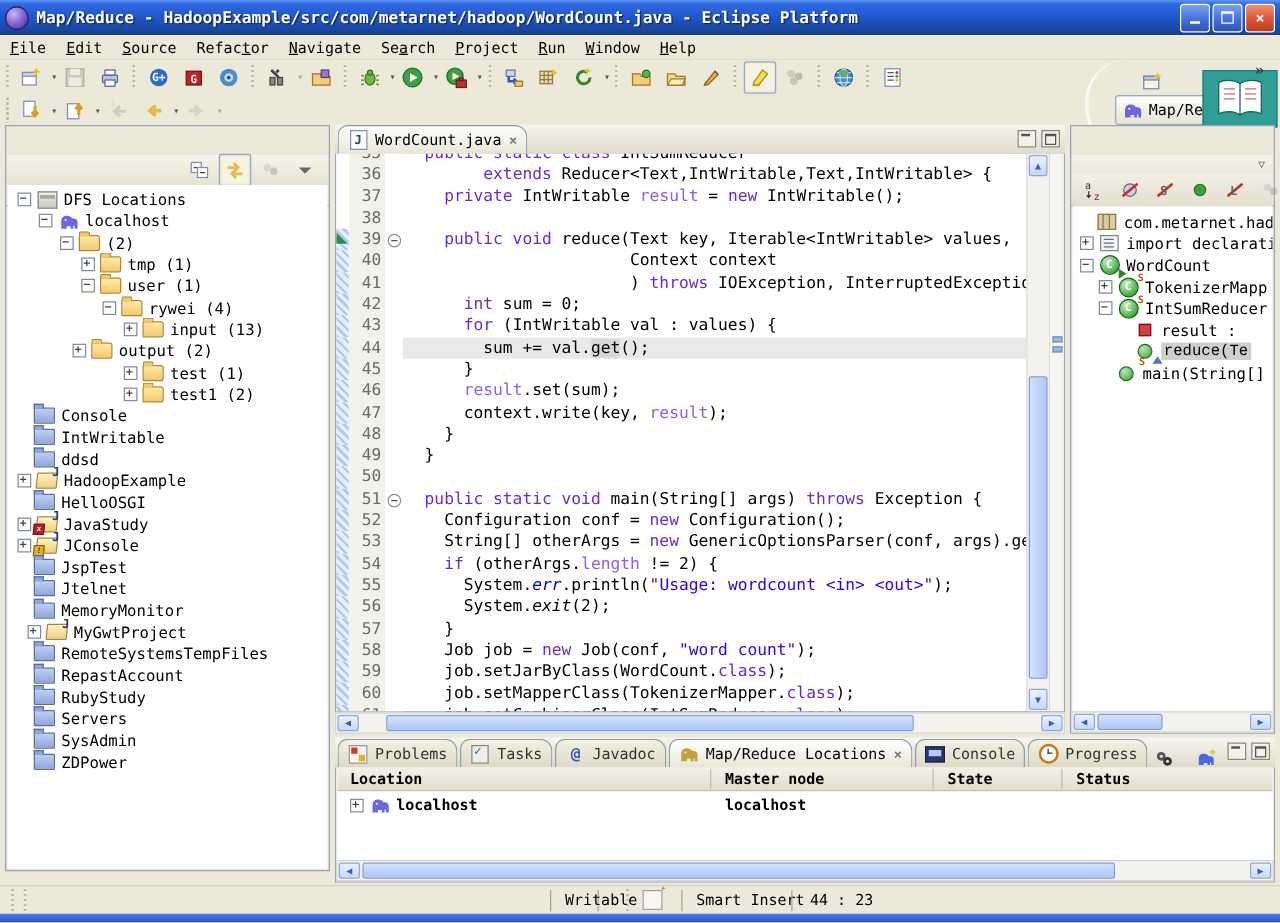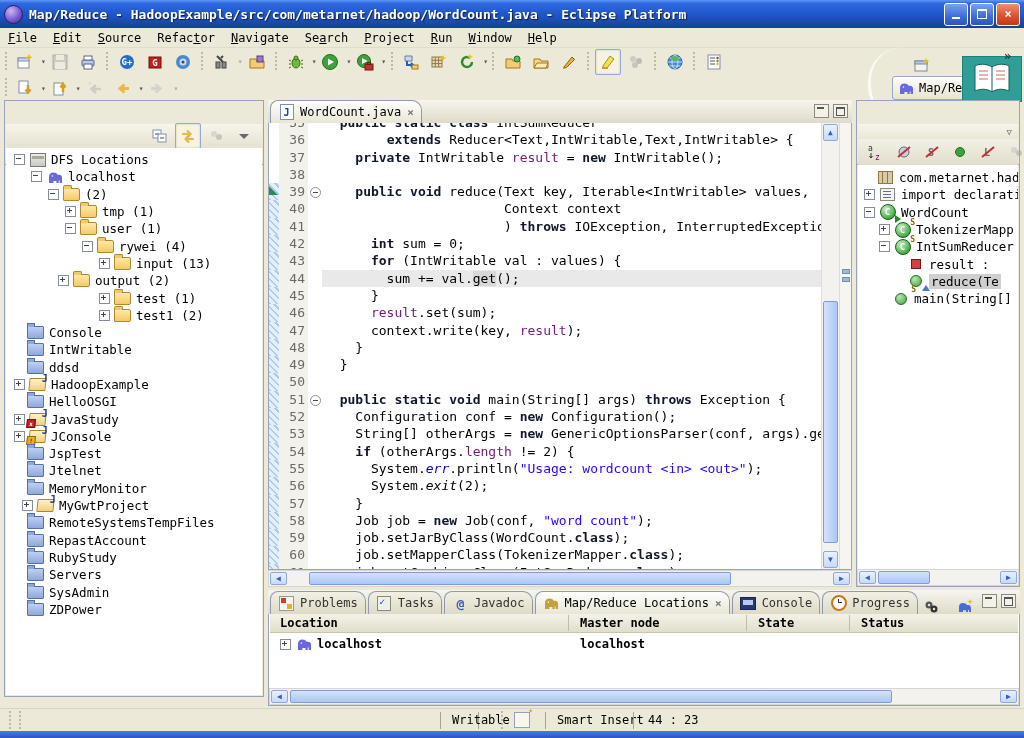--- a/index.html
+++ b/index.html
@@ -130,23 +130,23 @@
   .cl .ann{width:10px;flex:none;background:#fff;position:relative;}
   .cl .ann.hatch{background:repeating-linear-gradient(45deg,#AECBEC 0 2px,#E3EEF8 2px 5px);}
   .cl .ann .marker{position:absolute;left:0;top:3px;width:0;height:0;
     border-bottom:9px solid #2E8B57;border-right:9px solid transparent;}
   .cl .ln{width:26px;flex:none;background:#F2F1EA;color:#6A6A66;text-align:right;padding-right:3px;}
   .cl .fold{width:14px;flex:none;background:#fff;position:relative;}
   .fold .fm{position:absolute;left:2px;top:4px;width:9px;height:9px;border:1px solid #909090;border-radius:50%;background:#fff;}
   .fold .fm:before{content:"";position:absolute;left:2px;top:4px;width:5px;height:1px;background:#505050;}
   .cl .ct{flex:1;padding-left:2px;}
   .cl .ct.cur{background:#E9E9E9;}
-  .k{color:#0f172a;font-weight:bold;}
+  .k{color:#6d28d9;font-weight:normal;}
   .s{color:#2A00FF;}
-  .f{color:#701a75;}
+  .f{color:#8b5cf6;}
   .fi{color:#0000C0;font-style:italic;}
   .mi{font-style:italic;}
   .occ{background:#D8D8D8;}
 
   
   .vscroll{width:17px;flex:none;background:#F3F2EE;border-left:1px solid #DDD;position:relative;}
   .sbtn{position:absolute;left:1px;right:1px;height:15px;background:linear-gradient(#EAF1FE,#C7D9FB);
     border:1px solid #8CA8E0;border-radius:2px;color:#3B5BBF;font-size:8px;display:flex;align-items:center;justify-content:center;}
   .vthumb{position:absolute;left:1px;right:1px;background:linear-gradient(90deg,#D5E2FC,#ACC6F8);
     border:1px solid #7E9CDC;border-radius:2px;}
@@ -159,21 +159,21 @@
     border:1px solid #7E9CDC;border-radius:2px;}
 
   
   #outline{left:856px;top:100px;width:164px;height:487px;border:1px solid #99A4BC;box-sizing:border-box;}
   #ol-menurow{position:absolute;left:1px;right:1px;top:23px;height:15px;background:linear-gradient(#F7F5EC,#EAE6D6);
     display:flex;justify-content:flex-end;align-items:center;padding-right:6px;color:#666;font-size:9px;}
   #ol-toolbar{position:absolute;left:1px;right:1px;top:38px;height:26px;display:flex;align-items:center;
     background:linear-gradient(#F2F0E6,#E2DECC);border-bottom:1px solid #D0CCB8;padding-left:4px;}
   #ol-tree{position:absolute;left:1px;right:1px;top:64px;bottom:17px;background:#fff;overflow:hidden;padding-top:4px;}
   .orow{height:17.3px;display:flex;align-items:center;white-space:nowrap;font-size:12.5px;}
-  .orow .sel{background:#CFCFCF;padding:0 2px;}
+  .orow .sel{background:#CFCFCF;padding:0 2px;font-family:Liberation Mono, monospace;}
 
   
   #bottom{left:268px;top:590px;width:752px;height:116px;}
   #bt-tabbar{position:absolute;left:0;top:0;right:0;height:24px;border-bottom:1px solid #A8A594;
     background:linear-gradient(#F6F5EF,#DFDBCA);display:flex;align-items:flex-end;}
   #bt-content{position:absolute;left:0;top:24px;right:0;bottom:0;background:#fff;border:1px solid #99A4BC;
     border-top:none;box-sizing:border-box;font-weight:bold;}
   #bt-header{position:absolute;left:1px;right:1px;top:0;height:18px;
     background:linear-gradient(#F4F2E8,#E2DECC);border-bottom:1px solid #C8C4B0;}
   #bt-header .hcell{position:absolute;top:2px;white-space:nowrap;}

